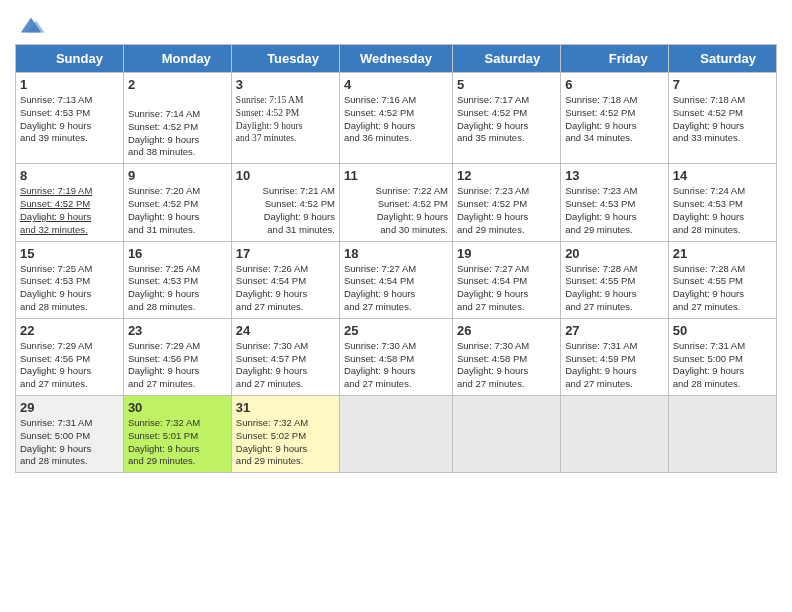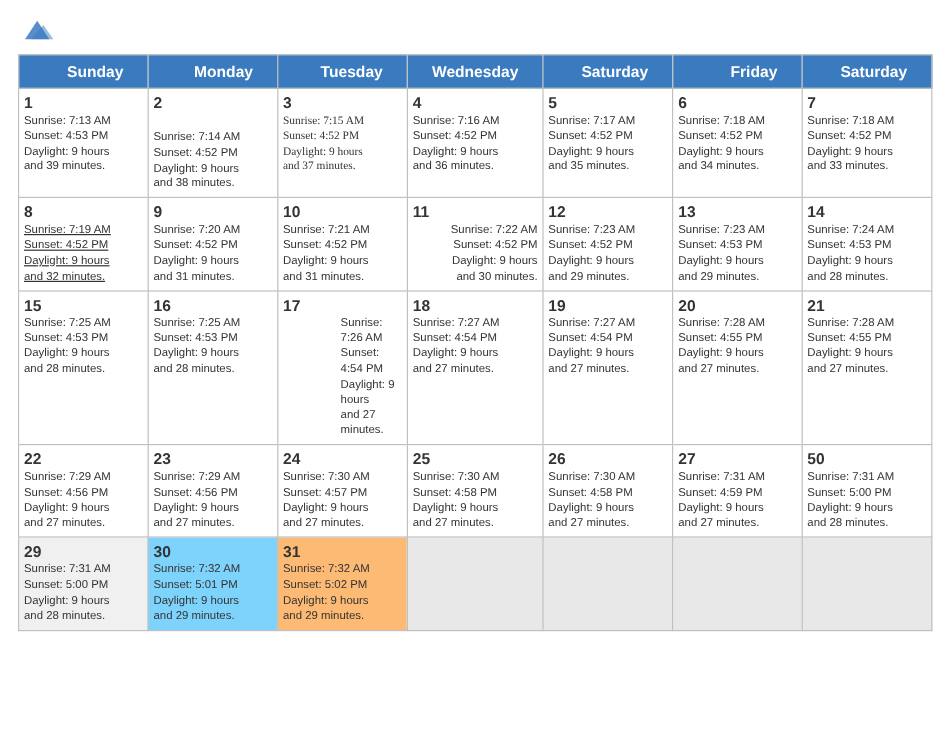--- a/index.html
+++ b/index.html
@@ -184,21 +184,21 @@
         </td>
         <td>
           <span class="day-num">9</span>
           <div class="day-info" style="white-space: pre-line;">Sunrise: 7:20 AM
 Sunset: 4:52 PM
 Daylight: 9 hours
 and 31 minutes.</div>
         </td>
         <td>
           <span class="day-num">10</span>
-          <div class="day-info" style="white-space: pre-line;">Sunrise: 7:21 AM
+          <div class="day-info" style="white-space: pre-line; text-align: right;">Sunrise: 7:21 AM
 Sunset: 4:52 PM
 Daylight: 9 hours
 and 31 minutes.</div>
         </td>
         <td>
           <span class="day-num">11</span>
           <div class="day-info" style="white-space: pre-line; text-align: right;">Sunrise: 7:22 AM
 Sunset: 4:52 PM
 Daylight: 9 hours
 and 30 minutes.</div>
@@ -235,21 +235,21 @@
         </td>
         <td>
           <span class="day-num">16</span>
           <div class="day-info" style="white-space: pre-line;">Sunrise: 7:25 AM
 Sunset: 4:53 PM
 Daylight: 9 hours
 and 28 minutes.</div>
         </td>
         <td>
           <span class="day-num">17</span>
-          <div class="day-info" style="white-space: pre-line; margin-left: 48px;">Sunrise: 7:26 AM
+          <div class="day-info" style="white-space: pre-line;">Sunrise: 7:26 AM
 Sunset: 4:54 PM
 Daylight: 9 hours
 and 27 minutes.</div>
         </td>
         <td>
           <span class="day-num">18</span>
           <div class="day-info" style="white-space: pre-line;">Sunrise: 7:27 AM
 Sunset: 4:54 PM
 Daylight: 9 hours
 and 27 minutes.</div>
@@ -328,28 +328,28 @@
         </td>
       </tr>
       <tr>
         <td style="background: rgb(240, 240, 240);">
           <span class="day-num">29</span>
           <div class="day-info" style="white-space: pre-line;">Sunrise: 7:31 AM
 Sunset: 5:00 PM
 Daylight: 9 hours
 and 28 minutes.</div>
         </td>
-        <td style="background: #7dd3fc;">
+        <td style="background: #bef264;">
           <span class="day-num">30</span>
           <div class="day-info" style="white-space: pre-line;">Sunrise: 7:32 AM
 Sunset: 5:01 PM
 Daylight: 9 hours
 and 29 minutes.</div>
         </td>
-        <td style="background: #fdba74;">
+        <td style="background: #fef9c3;">
           <span class="day-num">31</span>
           <div class="day-info" style="white-space: pre-line;">Sunrise: 7:32 AM
 Sunset: 5:02 PM
 Daylight: 9 hours
 and 29 minutes.</div>
         </td>
         <td style="background: rgb(232, 232, 232);"></td>
         <td style="background: rgb(232, 232, 232);"></td>
         <td style="background: rgb(232, 232, 232);"></td>
         <td style="background: rgb(232, 232, 232);"></td>

